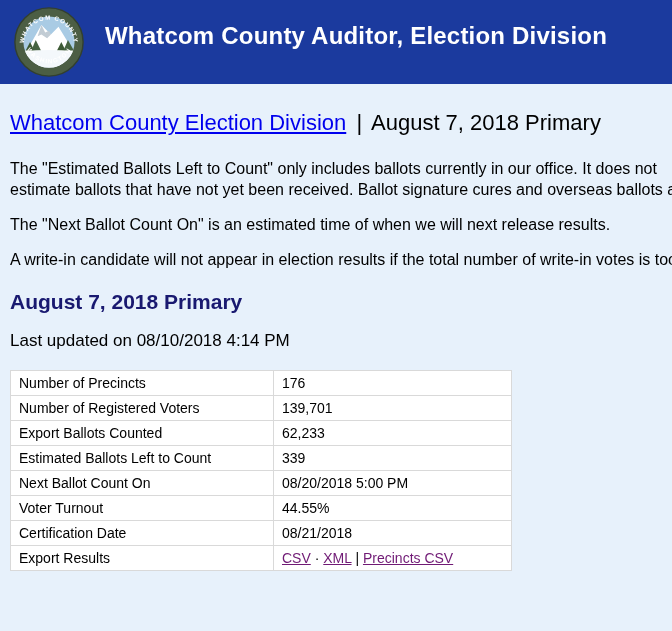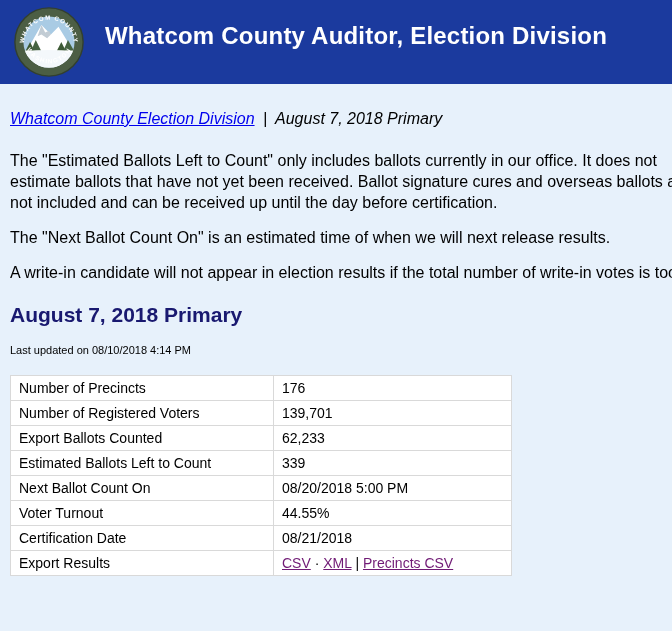--- a/index.html
+++ b/index.html
@@ -32,23 +32,22 @@
     font-size: 24px;
     font-weight: bold;
     letter-spacing: 0.2px;
     white-space: nowrap;
   }
 
   
   .content { padding-left: 10px; }
   .intro-line {
     margin-top: 26px;
-    font-size: 16px;
-    white-space: nowrap;
-    font-style: italic;
+    font-size: 22px;
+    white-space: nowrap;
   }
   .intro-line a {
     color: #0000ee;
     text-decoration: underline;
     cursor: pointer;
   }
   .intro-line .sep { margin: 0 4px; }
 
   
   .para {
@@ -62,21 +61,21 @@
   
   h2.election-heading {
     margin: 20px 0 0 0;
     font-size: 21px;
     font-weight: bold;
     color: #191970;
     white-space: nowrap;
   }
   .last-updated {
     margin-top: 17px;
-    font-size: 11px;
+    font-size: 17px;
     white-space: nowrap;
   }
 
   
   table.summary {
     border-collapse: collapse;
     background: #ffffff;
     margin-top: 19px;
     width: 501px;
     font-size: 14px;
@@ -142,21 +141,20 @@
 
   <div class="intro-line">
     <a href="#">Whatcom County Election Division</a>
     <span class="sep">|</span>
     <span>August 7, 2018 Primary</span>
   </div>
 
   <p class="para first">
     <span class="line" style="display:block">The "Estimated Ballots Left to Count" only includes ballots currently in our office. It does not</span>
     <span class="line" style="display:block">estimate ballots that have not yet been received. Ballot signature cures and overseas ballots are</span>
-    <span class="line" style="display:block">not included and can be received up until the day before certification.</span>
   </p>
 
   <p class="para">
     <span class="line" style="display:block">The "Next Ballot Count On" is an estimated time of when we will next release results.</span>
   </p>
 
   <p class="para">
     <span class="line" style="display:block">A write-in candidate will not appear in election results if the total number of write-in votes is too</span>
   </p>
 

